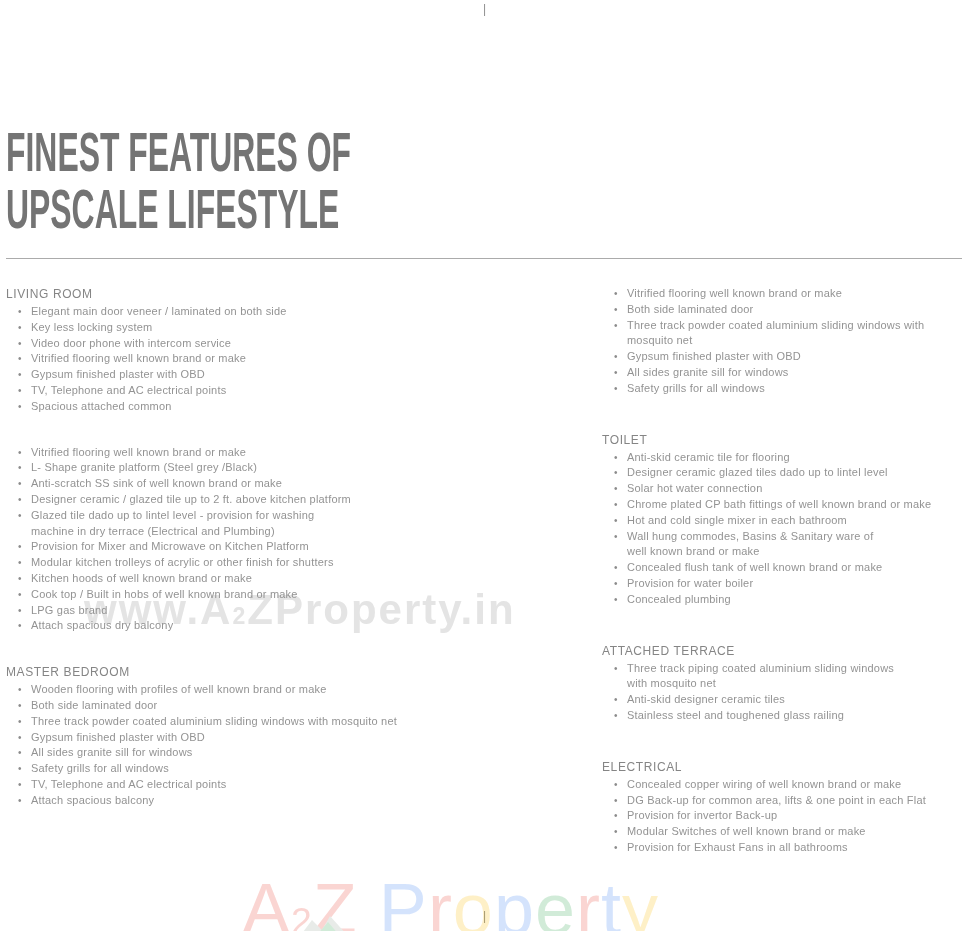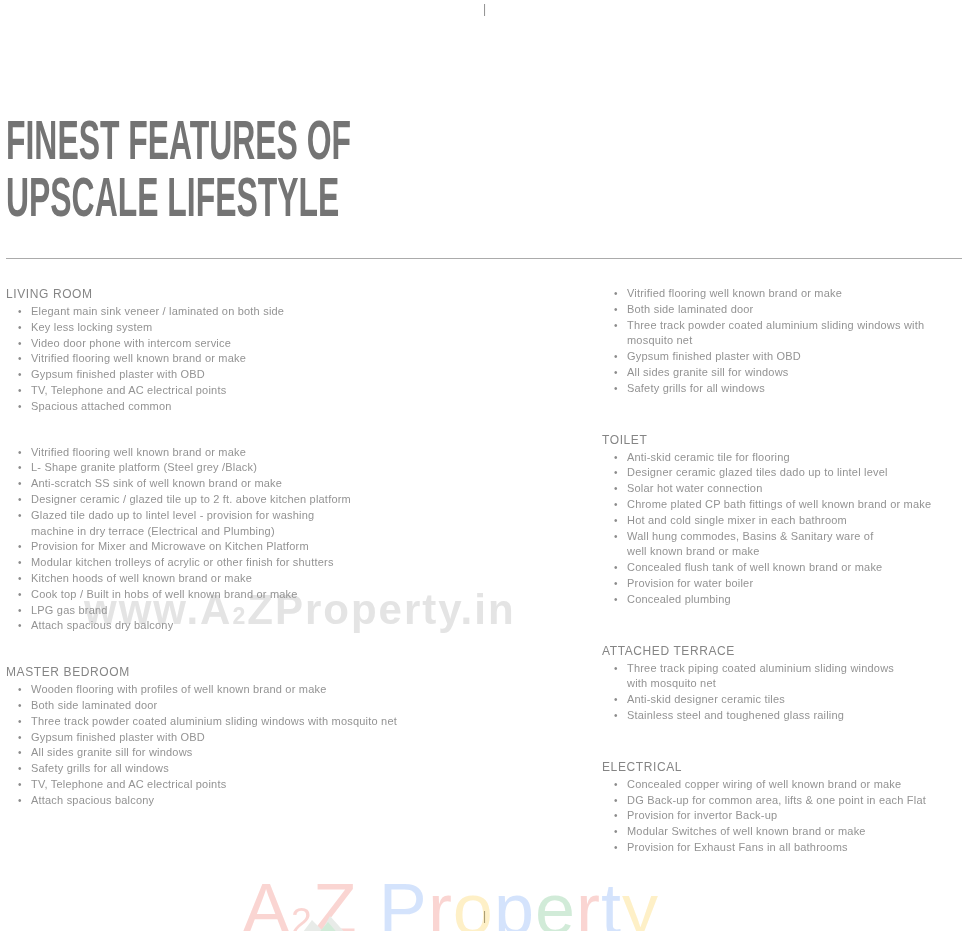--- a/index.html
+++ b/index.html
@@ -36,21 +36,21 @@
     font-size:72px;font-weight:normal;letter-spacing:1px;
     opacity:0.22;white-space:nowrap;
   }
   .wm-logo .logo-sub{font-size:0.52em;}
   .wm-logo .mountain{
     position:absolute;left:58px;top:2px;display:inline-block;
   }
 
   
   .title{
-    position:absolute;left:6px;top:112px;z-index:2;
+    position:absolute;left:6px;top:124px;z-index:2;
     color:var(--title-gray);font-weight:bold;
   }
   .title-line{
     display:block;font-size:55px;line-height:57px;
     transform:scaleX(0.58);transform-origin:left center;
     white-space:nowrap;letter-spacing:0px;
   }
 
   .divider{
     position:absolute;left:6px;right:7px;top:258px;z-index:2;
@@ -111,21 +111,21 @@
 
   <div class="divider"></div>
 
   <div class="columns">
     <div class="col col-left">
         <section class="feature-section">
           <h2 class="sec-heading">LIVING ROOM</h2>
           <ul class="sec-list">
             <li>
               <span class="bullet">•</span>
-              <span class="item-text">Elegant main sink veneer / laminated on both side</span>
+              <span class="item-text">Elegant main door veneer / laminated on both side</span>
             </li>
             <li>
               <span class="bullet">•</span>
               <span class="item-text">Key less locking system</span>
             </li>
             <li>
               <span class="bullet">•</span>
               <span class="item-text">Video door phone with intercom service</span>
             </li>
             <li>

